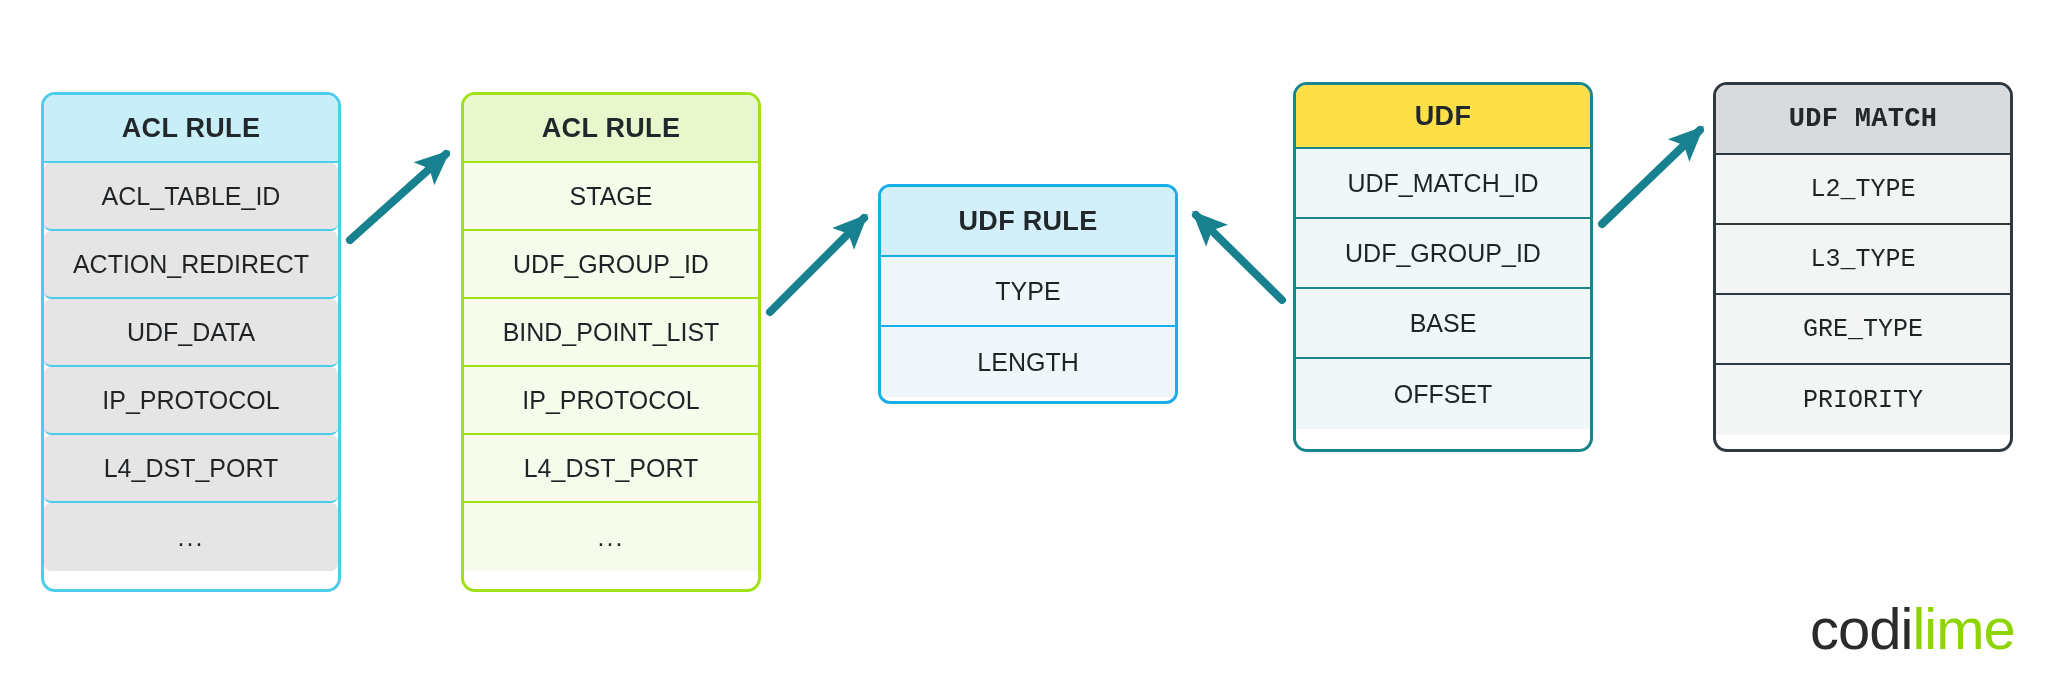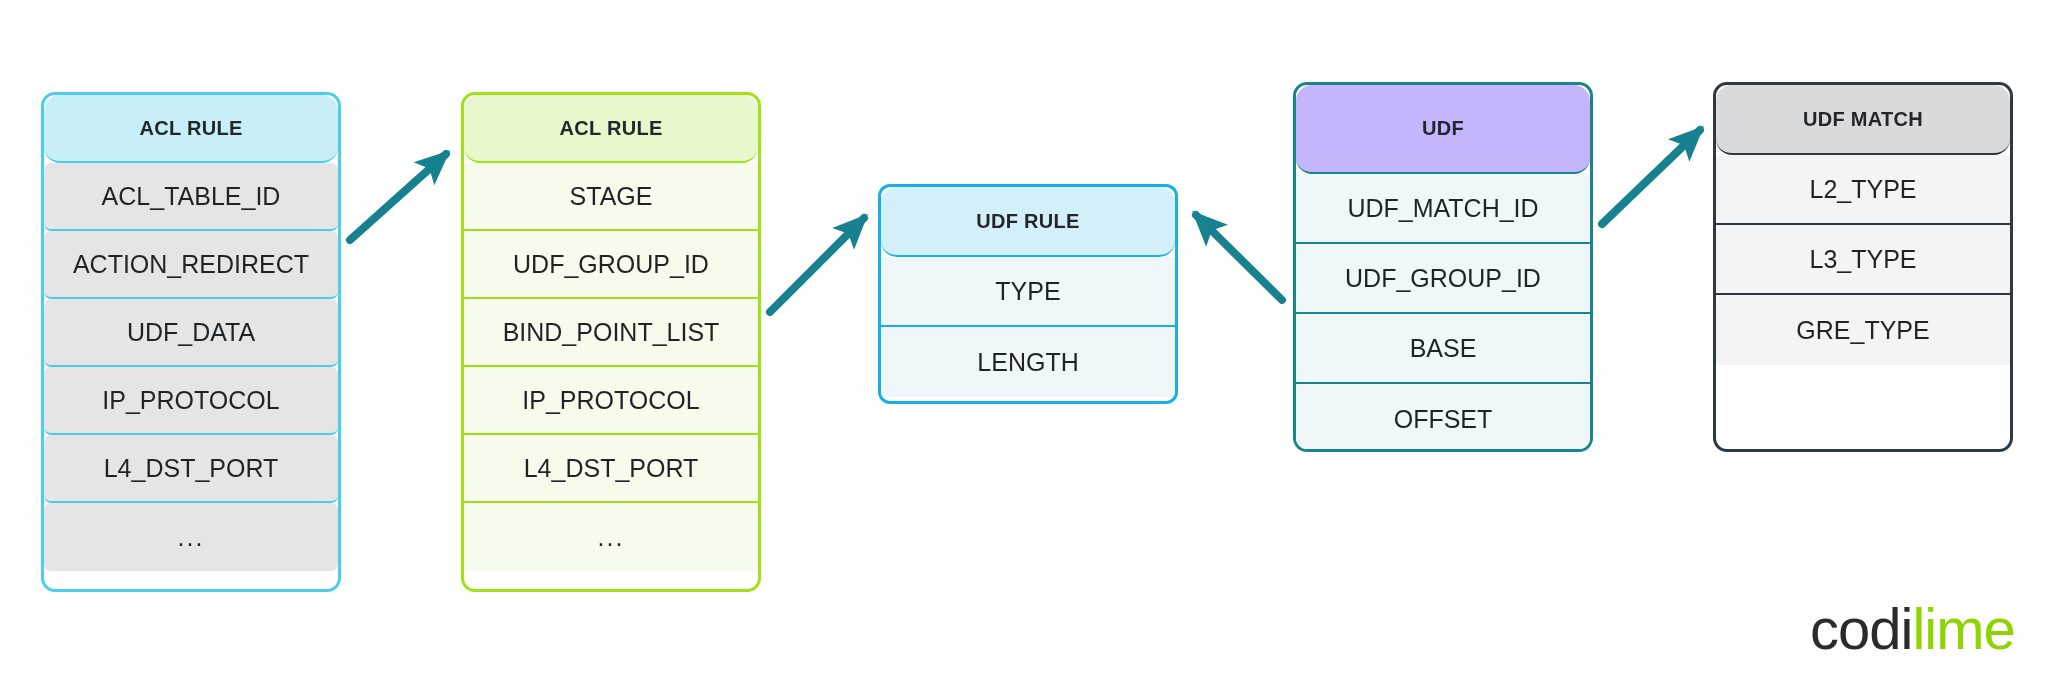--- a/index.html
+++ b/index.html
@@ -28,26 +28,25 @@
     overflow: hidden;
     background: #ffffff;
   }
   .entity .hdr {
     box-sizing: border-box;
     width: 100%;
     height: 68px;
     display: flex;
     align-items: center;
     justify-content: center;
-    font-size: 20px;
+    font-size: 27px;
     font-weight: 700;
     letter-spacing: 0.3px;
     color: #22272b;
     user-select: none;
-    border-radius: 16px;
   }
   .entity .row {
     box-sizing: border-box;
     width: 100%;
     height: 68px;
     display: flex;
     align-items: center;
     justify-content: center;
     font-size: 25px;
     font-weight: 400;
@@ -85,28 +84,29 @@
   }
   #udf-group .hdr { background: #d3eff9; border-bottom: 2px solid #18aee8; height: 70px; }
   #udf-group .row { background: #eff7fa; border-bottom: 2px solid #18aee8; height: 70px; }
   #udf-group .row:last-child { border-bottom: none; }
 
   
   #udf {
     left: 1293px; top: 82px; width: 300px; height: 370px;
     border: 3px solid #19868e;
   }
-  #udf .hdr { background: #c4b5fd; border-bottom: 2px solid #19868e; height: 89px; }
+  #udf .hdr { background: #fde047; border-bottom: 2px solid #19868e; height: 64px; }
   #udf .row { background: #eff7f8; border-bottom: 2px solid #19868e; height: 70px; }
   #udf .row:last-child { border-bottom: none; }
 
   
   #udf-match {
     left: 1713px; top: 82px; width: 300px; height: 370px;
     border: 3px solid #2f3941;
+    font-family: Liberation Mono, monospace;
   }
   #udf-match .hdr { background: #d9dadb; border-bottom: 2px solid #2f3941; height: 70px; }
   #udf-match .row { background: #f3f4f4; border-bottom: 2px solid #2f3941; height: 70px; }
   #udf-match .row:last-child { border-bottom: none; }
 
   
   .arrow-layer {
     position: absolute;
     left: 0; top: 0;
     width: 2048px; height: 679px;
@@ -189,17 +189,18 @@
     <div class="row">UDF_GROUP_ID</div>
     <div class="row">BASE</div>
     <div class="row">OFFSET</div>
   </div>
 
   <div class="entity" id="udf-match">
     <div class="hdr">UDF MATCH</div>
     <div class="row">L2_TYPE</div>
     <div class="row">L3_TYPE</div>
     <div class="row">GRE_TYPE</div>
+    <div class="row">PRIORITY</div>
   </div>
 
   <div id="logo"><span class="codi">codi</span><span class="lime">lime</span></div>
 
 </div>
 
 </body></html>

